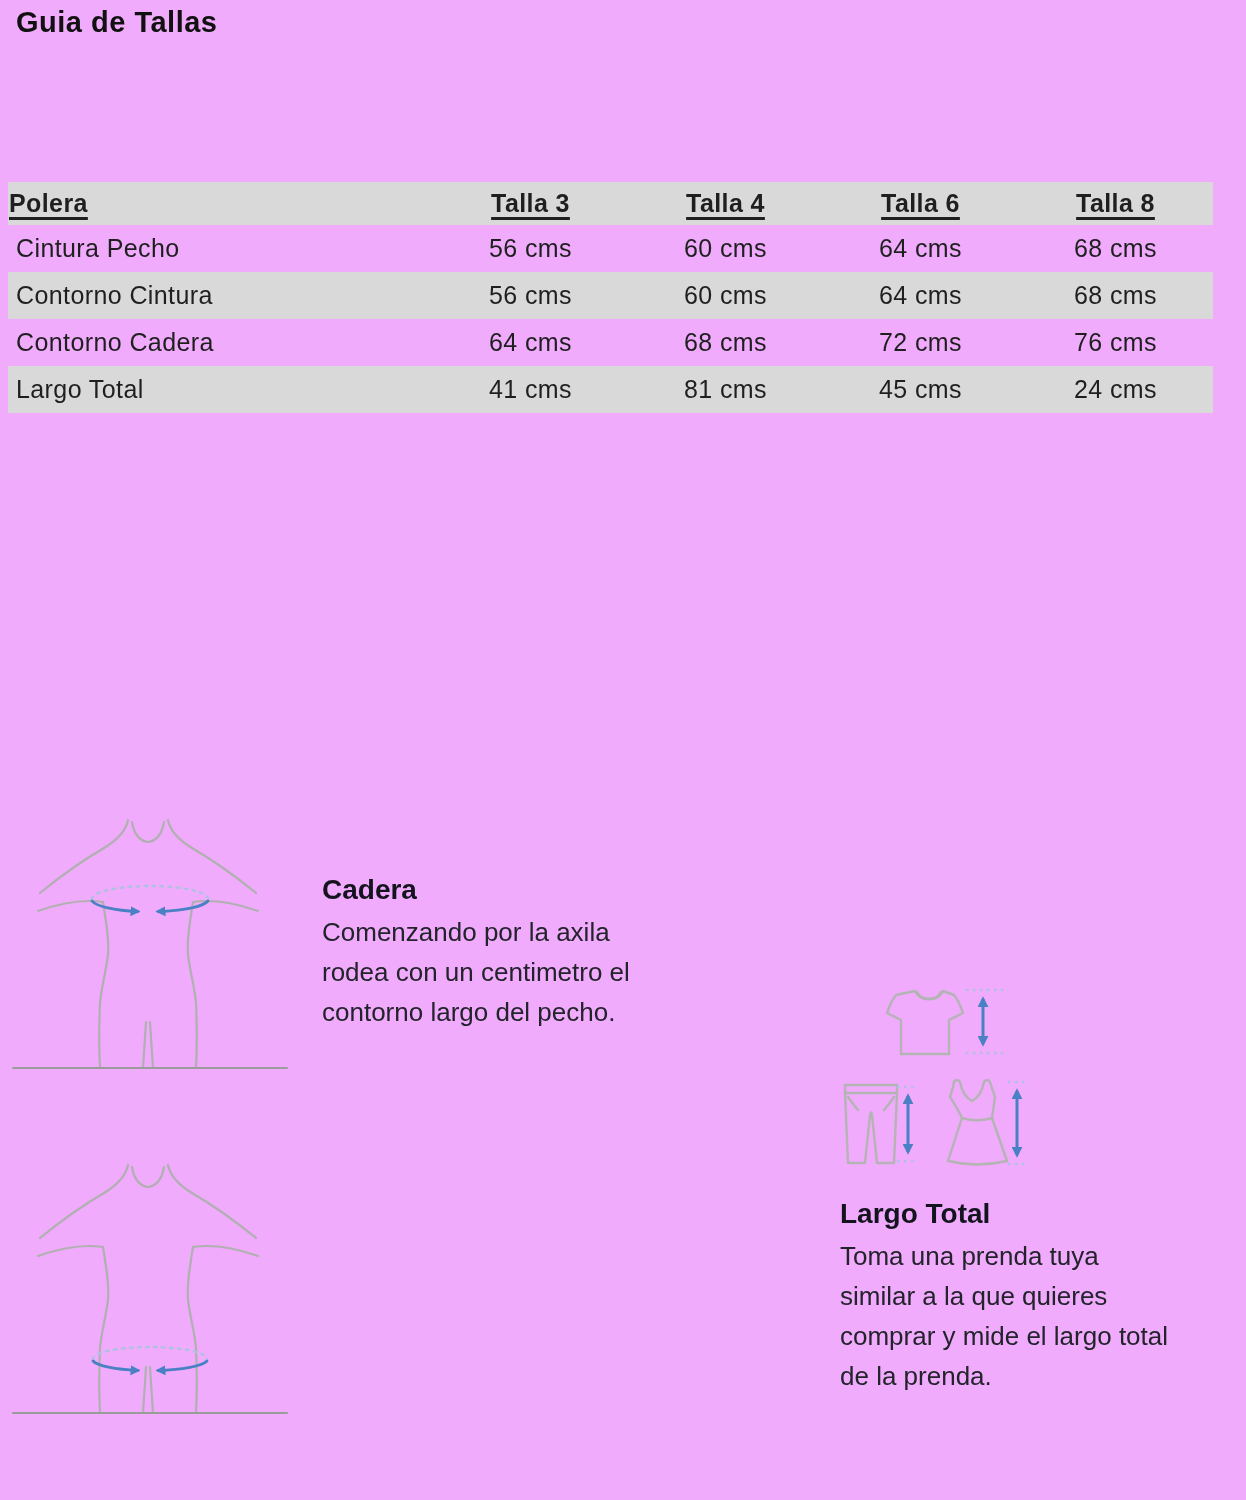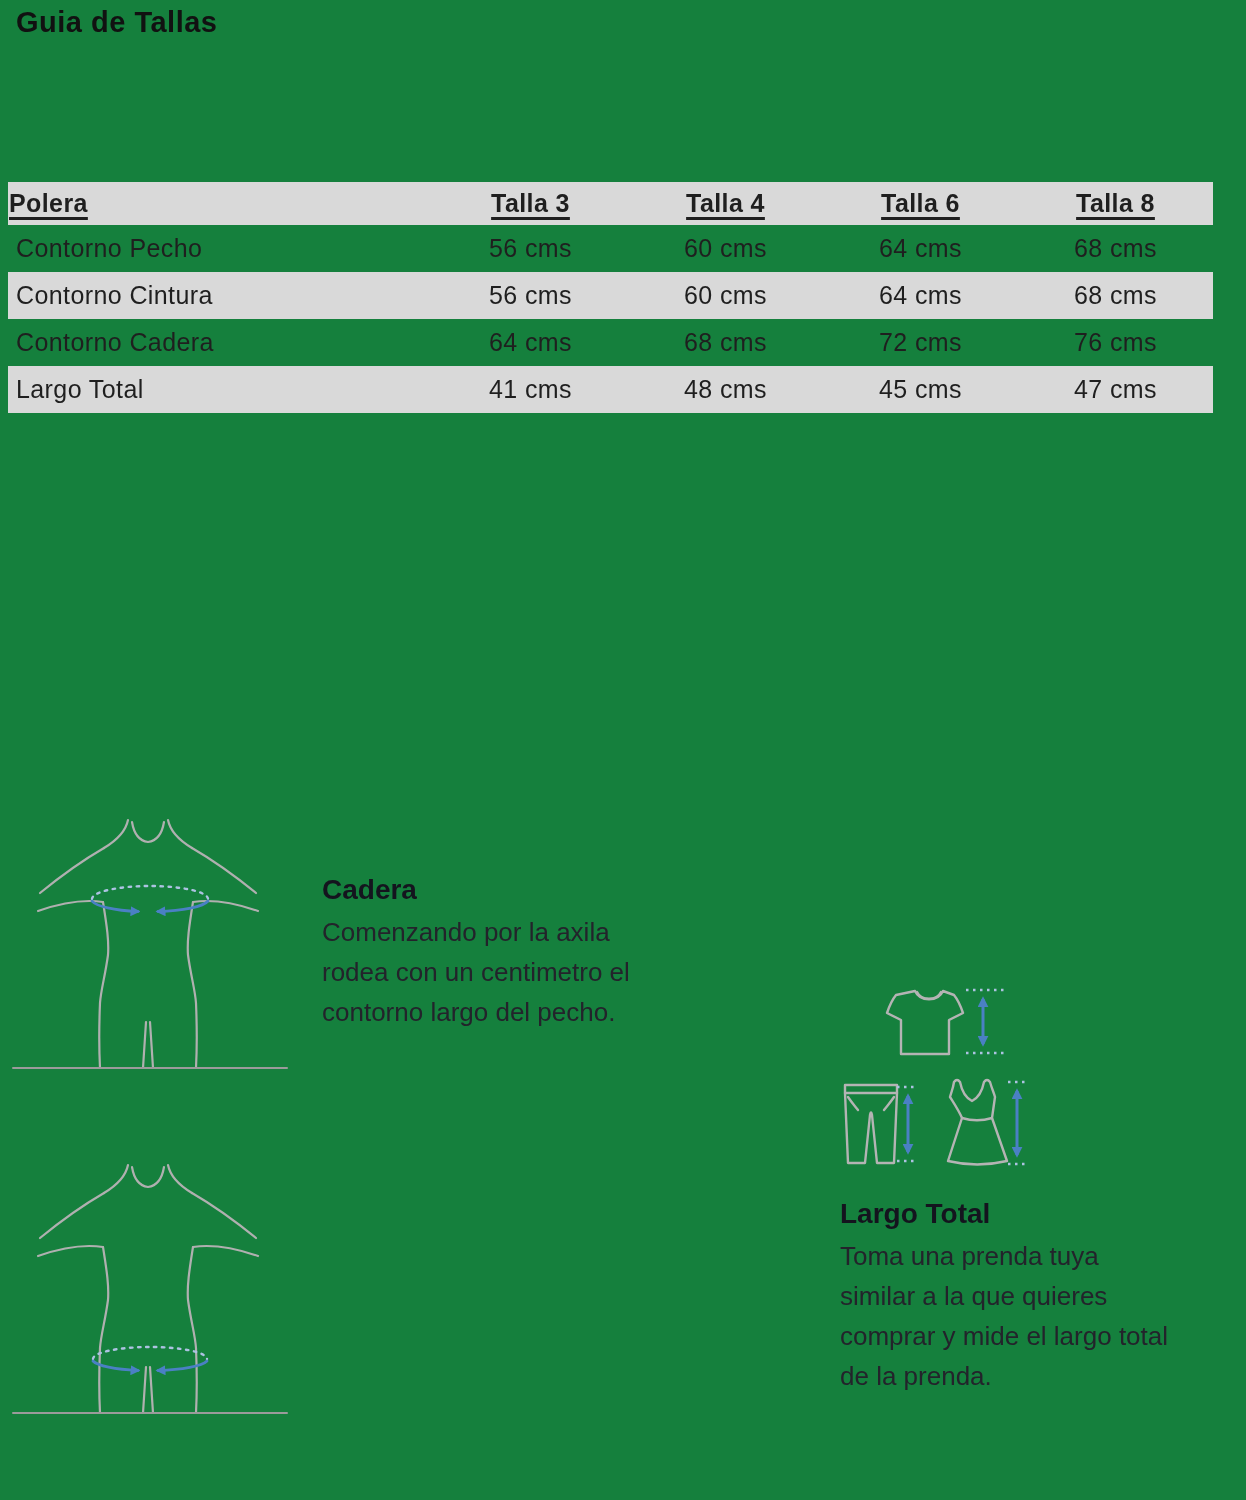--- a/index.html
+++ b/index.html
@@ -1,17 +1,17 @@
 <!DOCTYPE html>
 <html><head>
 <meta charset="utf-8">
 <style>
   html,body{margin:0;padding:0;background:#ffffff;}
   body{font-family:"Liberation Sans",sans-serif;color:#1f1f1f;}
-  .canvas{position:relative;width:1246px;height:1500px;background:#15803d;overflow:hidden;}
+  .canvas{position:relative;width:1246px;height:1500px;background:#f0abfc;overflow:hidden;}
 
   .page-title{position:absolute;left:16px;top:6px;font-size:29px;font-weight:bold;letter-spacing:.5px;margin:0;color:#111;}
   .disclaimer{position:absolute;left:12px;top:96px;font-size:25px;margin:0;letter-spacing:.3px;}
 
   table.size-table{position:absolute;left:8px;top:182px;width:1205px;border-collapse:collapse;table-layout:fixed;font-size:25px;letter-spacing:.4px;}
   table.size-table col.c-label{width:425px;}
   table.size-table col.c-size{width:195px;}
   thead th{height:41px;background:#d9d9d9;font-weight:bold;text-decoration:underline;text-decoration-thickness:3px;text-underline-offset:5px;}
   th.product{text-align:left;}
   th.size{text-align:center;}
@@ -47,21 +47,21 @@
       <tr>
         <th class="product">Polera</th>
         <th class="size">Talla 3</th>
         <th class="size">Talla 4</th>
         <th class="size">Talla 6</th>
         <th class="size">Talla 8</th>
       </tr>
     </thead>
     <tbody>
       <tr>
-        <td class="label">Contorno Pecho</td>
+        <td class="label">Cintura Pecho</td>
         <td class="value">56 cms</td>
         <td class="value">60 cms</td>
         <td class="value">64 cms</td>
         <td class="value">68 cms</td>
       </tr>
       <tr>
         <td class="label">Contorno Cintura</td>
         <td class="value">56 cms</td>
         <td class="value">60 cms</td>
         <td class="value">64 cms</td>
@@ -70,23 +70,23 @@
       <tr>
         <td class="label">Contorno Cadera</td>
         <td class="value">64 cms</td>
         <td class="value">68 cms</td>
         <td class="value">72 cms</td>
         <td class="value">76 cms</td>
       </tr>
       <tr>
         <td class="label">Largo Total</td>
         <td class="value">41 cms</td>
-        <td class="value">48 cms</td>
+        <td class="value">81 cms</td>
         <td class="value">45 cms</td>
-        <td class="value">47 cms</td>
+        <td class="value">24 cms</td>
       </tr>
     </tbody>
   </table>
 
 
   <svg class="fig" style="left:5px;top:815px;" width="290" height="265" viewBox="0 0 290 265">
     <defs>
       <marker id="m-arrow-f1" viewBox="0 0 10 10" refX="7.5" refY="5" markerWidth="10" markerHeight="10" orient="auto" markerUnits="userSpaceOnUse">
         <path d="M0,0 L10,5 L0,10 Z" fill="#4a80c4"></path>
       </marker>

